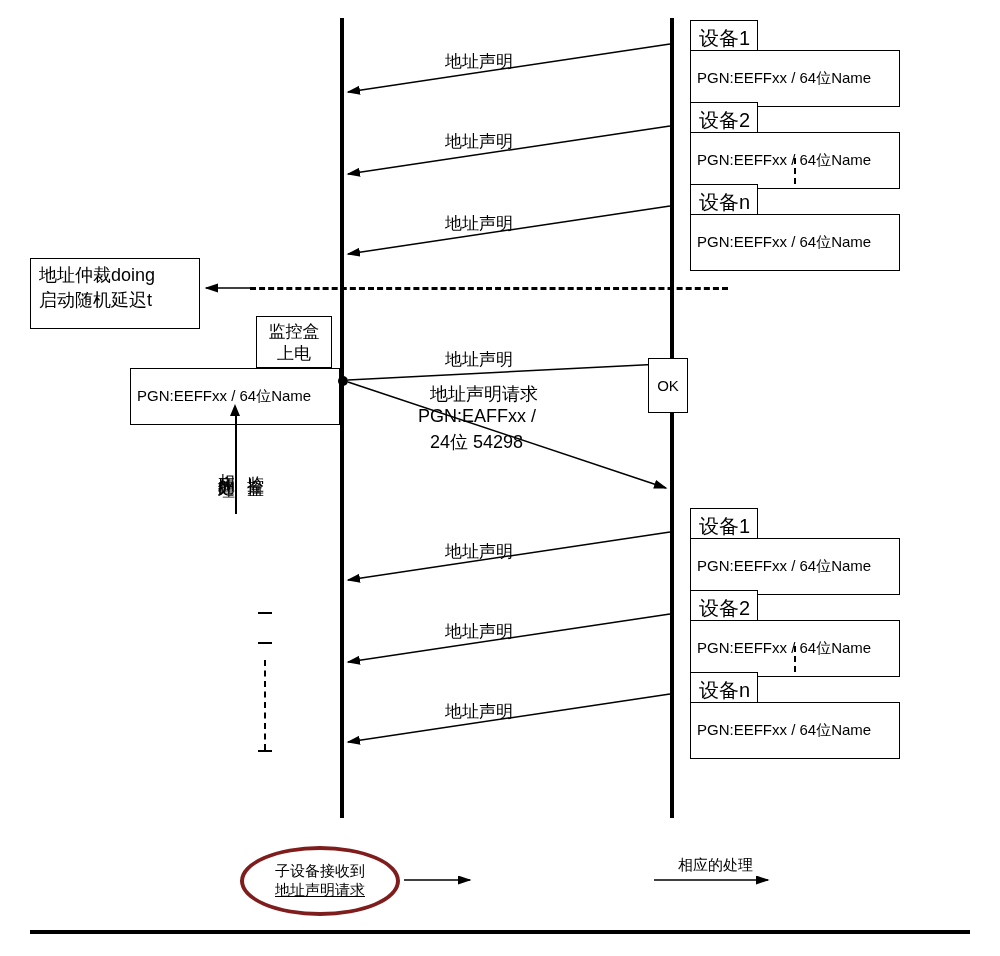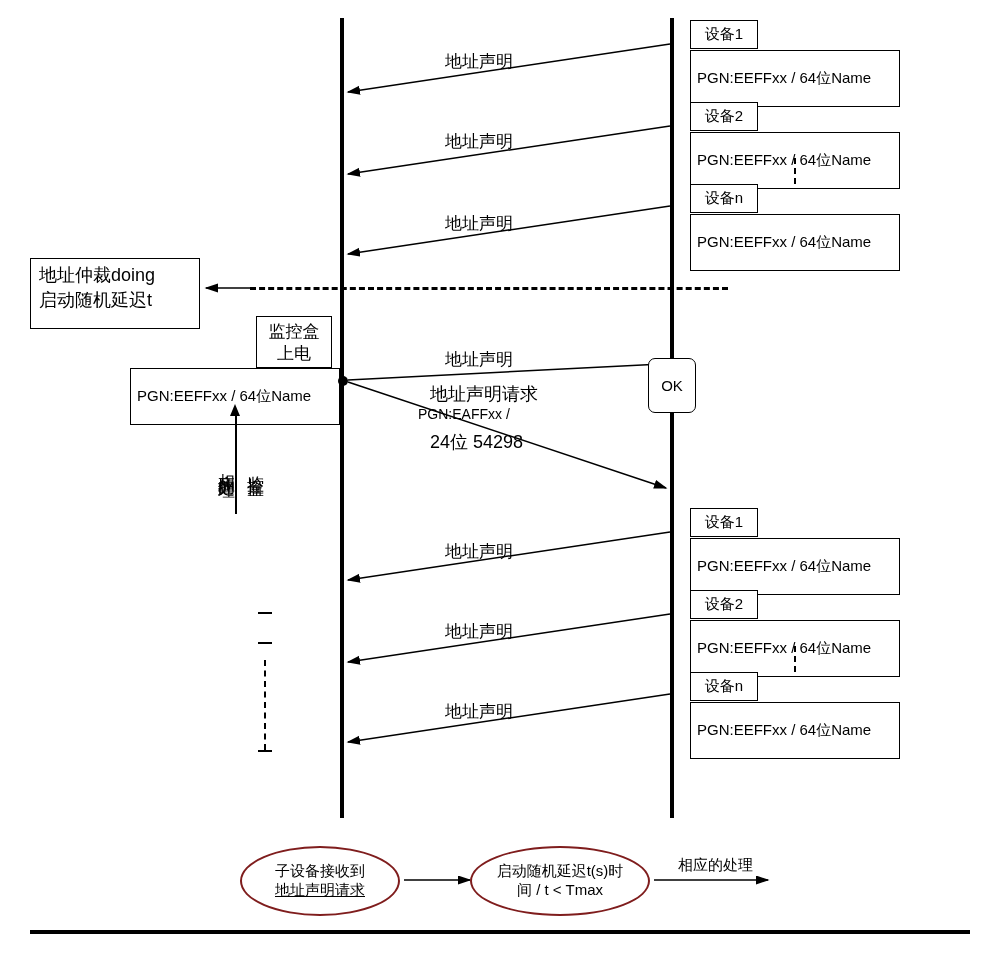--- a/index.html
+++ b/index.html
@@ -15,21 +15,21 @@
   .canvas {
     position: relative;
     width: 1000px;
     height: 956px;
   }
   .box {
     position: absolute;
     border: 1px solid black;
     background: white;
     padding: 4px 8px;
-    font-size: 15px;
+    font-size: 20px;
     text-align: left;
     white-space: nowrap;
   }
   .box.small {
     font-size: 15px;
     padding: 18px 6px;
   }
   .box.center {
     text-align: center;
   }
@@ -71,21 +71,21 @@
     border-right: 5px solid transparent;
     border-bottom: 12px solid black;
   }
   .vline-thin {
     position: absolute;
     width: 2px;
     background: black;
   }
   .ellipse {
     position: absolute;
-    border: 2px solid #7f1d1d;
+    border: 4px solid #7f1d1d;
     border-radius: 50%;
     display: flex;
     flex-direction: column;
     align-items: center;
     justify-content: center;
     font-size: 15px;
     text-align: center;
     padding: 6px 10px;
     background: white;
   }
@@ -165,27 +165,27 @@
     <span>上电</span>
   </div>
   <div class="box small" style="left:130px; top:368px; width:210px;">PGN:EEFFxx / 64位Name</div>
 
   <div class="dot" style="left:338px; top:376px;"></div>
 
   <svg class="arrow-line" style="left:344px; top:356px; width:330px; height:40px;">
     <line x1="4" y1="24" x2="318" y2="8" stroke="black" stroke-width="1.5" marker-end="url(#ah1)"></line>
   </svg>
   <div class="label" style="left:445px; top:348px;">地址声明</div>
-  <div class="box small center" style="left:648px; top:358px; width:48px;border-radius:7px;">OK</div>
+  <div class="box small center" style="left:648px; top:358px; width:40px;">OK</div>
 
   <svg class="arrow-line" style="left:344px; top:376px; width:330px; height:120px;">
     <line x1="4" y1="6" x2="322" y2="112" stroke="black" stroke-width="1.5" marker-end="url(#ah1)"></line>
   </svg>
   <div class="label" style="left:430px; top:382px; font-size:18px;">地址声明请求</div>
-  <div class="label" style="left:418px; top:406px; font-size:14px;">PGN:EAFFxx /</div>
+  <div class="label" style="left:418px; top:406px; font-size:18px;">PGN:EAFFxx /</div>
   <div class="label" style="left:430px; top:430px; font-size:18px;">24位 54298</div>
 
   <div class="vline-thin" style="left:235px; top:414px; height:100px;"></div>
   <div class="vertical-arrow-up" style="left:230px; top:404px;"></div>
   <div class="vertical-text-container" style="left:215px; top:460px;">
     <span class="vertical-text">相应的处理</span>
     <span class="vertical-text">监控盒</span>
   </div>
   <div class="tick" style="left:258px; top:612px;"></div>
   <div class="tick" style="left:258px; top:642px;"></div>
@@ -218,24 +218,20 @@
 
   <div class="ellipse" style="left:240px; top:846px; width:160px; height:70px;">
     <span>子设备接收到</span>
     <span class="underline">地址声明请求</span>
   </div>
 
   <svg class="arrow-line" style="left:400px; top:872px; width:80px; height:20px;">
     <line x1="4" y1="8" x2="70" y2="8" stroke="black" stroke-width="1.5" marker-end="url(#ah1)"></line>
   </svg>
 
-  <div class="ellipse" style="left:470px; top:846px; width:180px; height:70px;">
-    <span>启动随机延迟t(s)时</span>
-    <span>间 / t &lt; Tmax</span>
-  </div>
 
   <svg class="arrow-line" style="left:650px; top:872px; width:130px; height:20px;">
     <line x1="4" y1="8" x2="118" y2="8" stroke="black" stroke-width="1.5" marker-end="url(#ah1)"></line>
   </svg>
   <div class="label" style="left:678px; top:856px; font-size:15px;">相应的处理</div>
 
 
   <div class="hline-thick" style="left:30px; top:930px; width:940px;"></div>
 </div>
 

